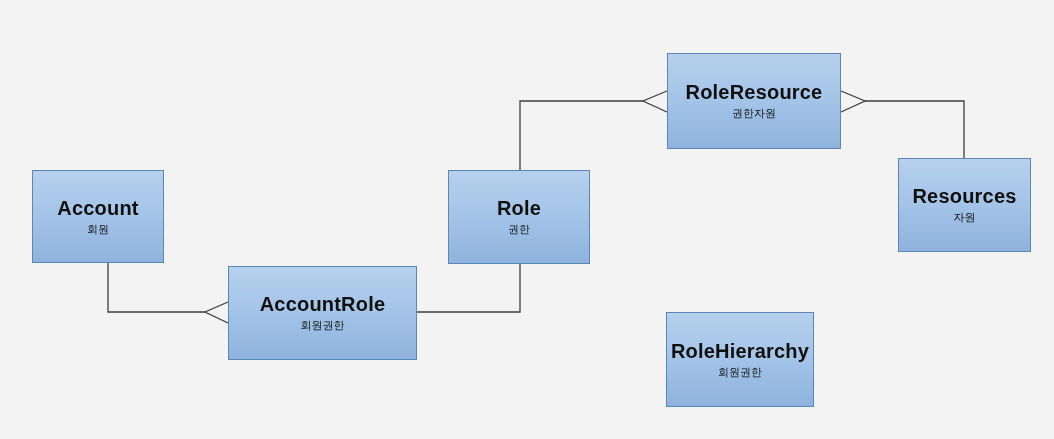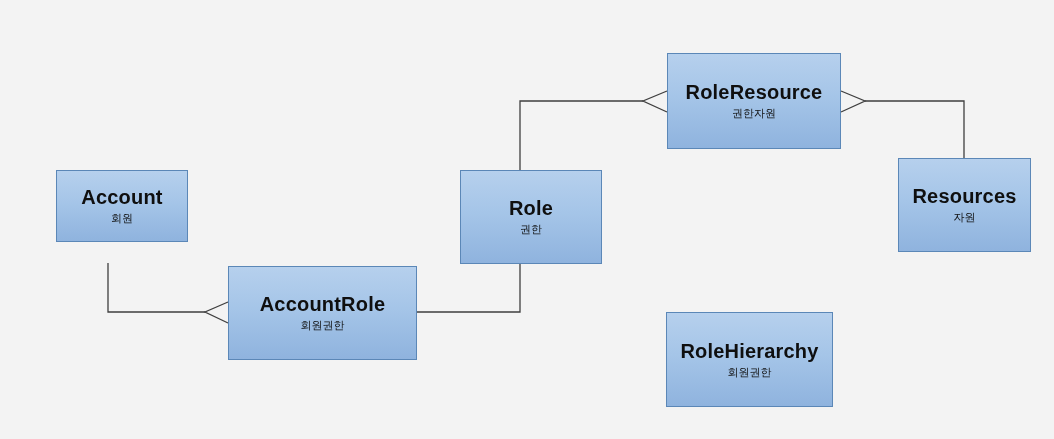--- a/index.html
+++ b/index.html
@@ -46,26 +46,26 @@
     line-height: 1.15;
     color: #0f0f0f;
     letter-spacing: 0.2px;
   }
   .entity .subtitle {
     font-size: 11px;
     line-height: 1.2;
     margin-top: 3px;
     color: #0f0f0f;
   }
-  #e-account       { left: 56px;  top: 170px; width: 132px; height: 72px; }
+  #e-account       { left: 32px;  top: 170px; width: 132px; height: 93px; }
   #e-accountrole   { left: 228px; top: 266px; width: 189px; height: 94px; }
-  #e-role          { left: 448px; top: 170px; width: 142px; height: 94px; margin-left: 12px; }
+  #e-role          { left: 448px; top: 170px; width: 142px; height: 94px; }
   #e-roleresource  { left: 667px; top: 53px;  width: 174px; height: 96px; }
   #e-resources     { left: 898px; top: 158px; width: 133px; height: 94px; }
-  #e-rolehierarchy { left: 666px; top: 312px; width: 167px; height: 95px; }
+  #e-rolehierarchy { left: 666px; top: 312px; width: 148px; height: 95px; }
 </style>
 </head>
 <body>
 
 <div class="canvas">
 
   <svg class="connector-layer" viewBox="0 0 1054 439" xmlns="http://www.w3.org/2000/svg">
     <g>
       <path d="M108,263 L108,312 L205,312"></path>
       <path d="M228,302 L205,312 L228,323"></path>

